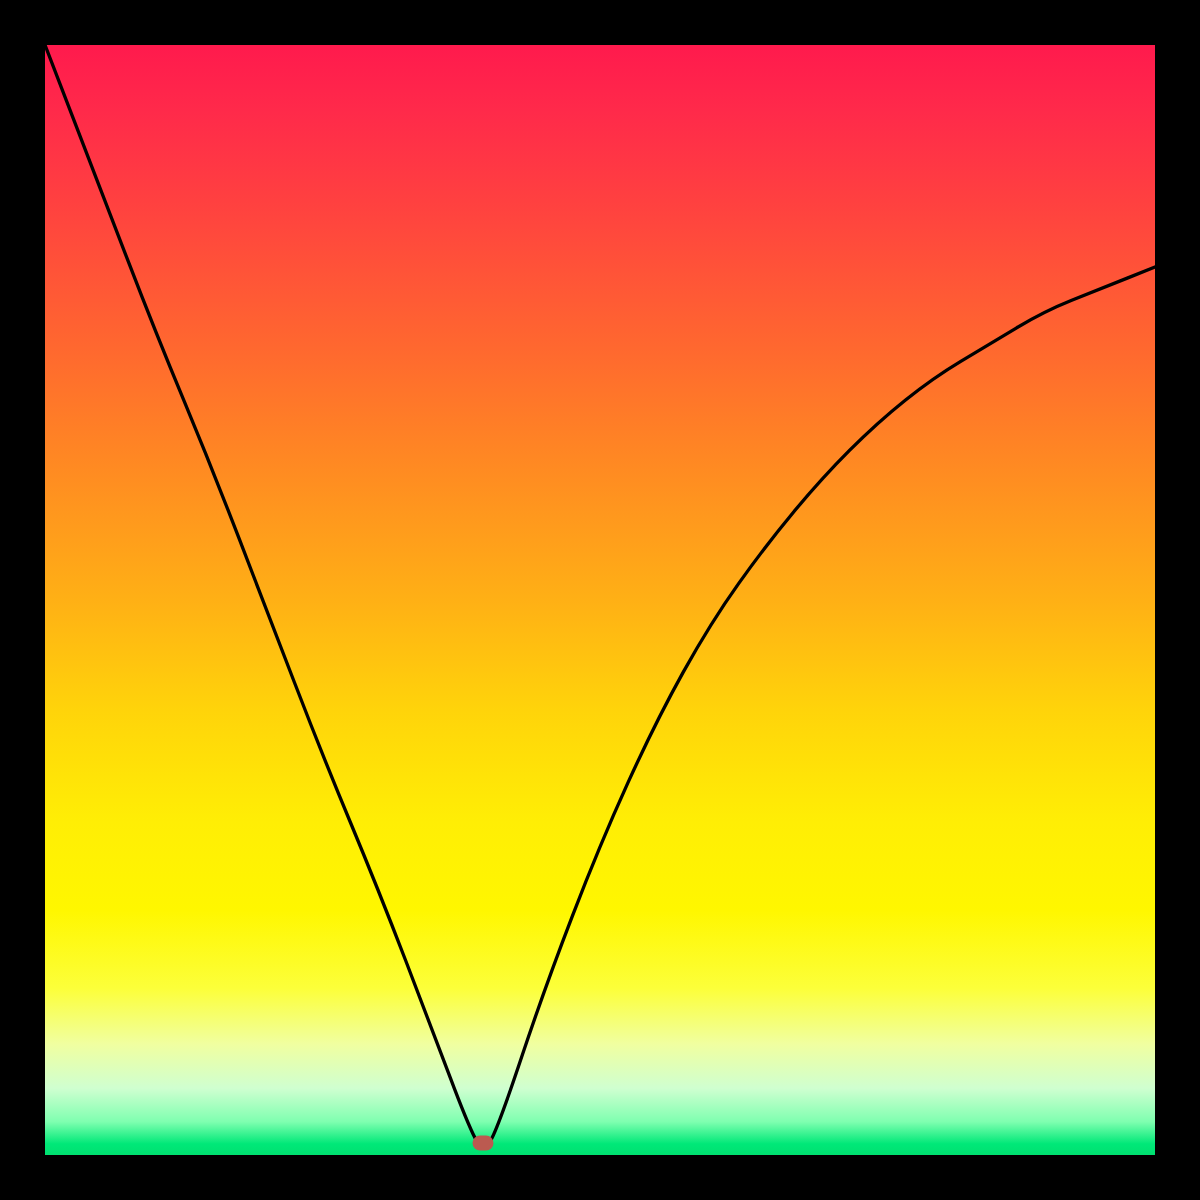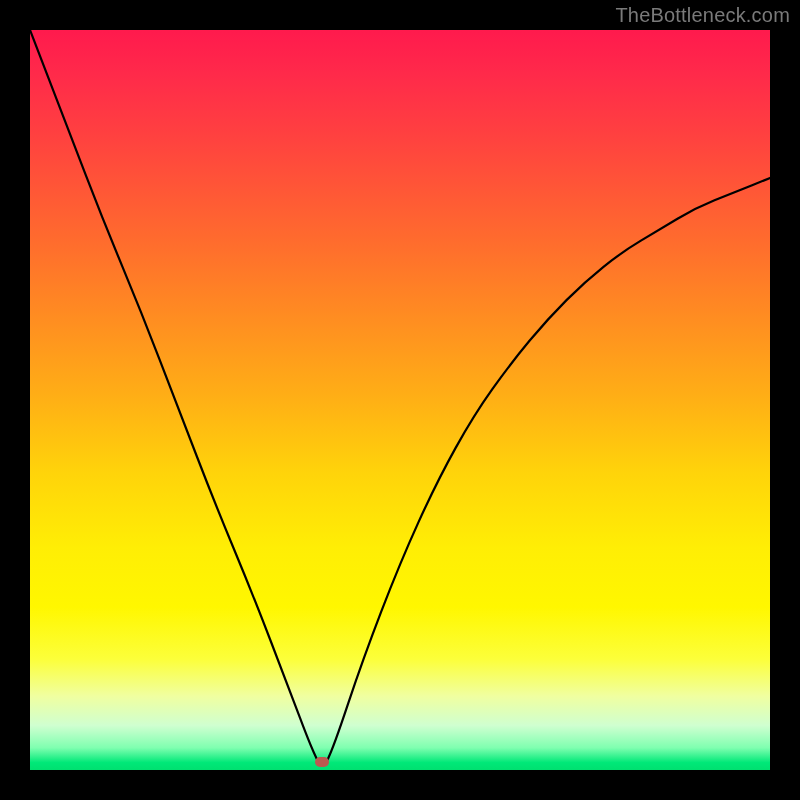--- a/index.html
+++ b/index.html
@@ -73,21 +73,20 @@
     font-size: 20px;
     letter-spacing: 0.2px;
     user-select: none;
   }
 </style>
 </head>
 <body>
 
 <div class="stage">
 
-  <div class="watermark">TheBottleneck.com</div>
 
   <div class="plot">
     <div class="gradient"></div>
 
     <svg class="curve" viewBox="0 0 740 740" preserveAspectRatio="none">
       <path d="M 0.0 0.0 Q 0.0 0.0 18.5 48.1 Q 37.0 96.2 55.5 144.3 Q 74.0 192.4 92.5 236.8 Q 111.0 281.2 129.5 329.3 Q 148.0 377.4 166.5 425.5 Q 185.0 473.6 203.5 518.0 Q 222.0 562.4 240.5 610.5 Q 259.0 658.6 270.1 688.2 Q 281.2 717.8 286.8 728.9 Q 292.3 740.0 297.9 728.9 Q 303.4 717.8 318.2 673.4 Q 333.0 629.0 351.5 580.9 Q 370.0 532.8 388.5 492.1 Q 407.0 451.4 425.5 418.1 Q 444.0 384.8 462.5 358.9 Q 481.0 333.0 499.5 310.8 Q 518.0 288.6 536.5 270.1 Q 555.0 251.6 573.5 236.8 Q 592.0 222.0 610.5 210.9 Q 629.0 199.8 647.5 188.7 Q 666.0 177.6 684.5 170.2 Q 703.0 162.8 721.5 155.4 T 740.0 148.0"></path>
     </svg>
 
     <div class="marker" style="left: 39.5%; top: 98.9%; background: rgb(187, 90, 80);"></div>
   </div>

